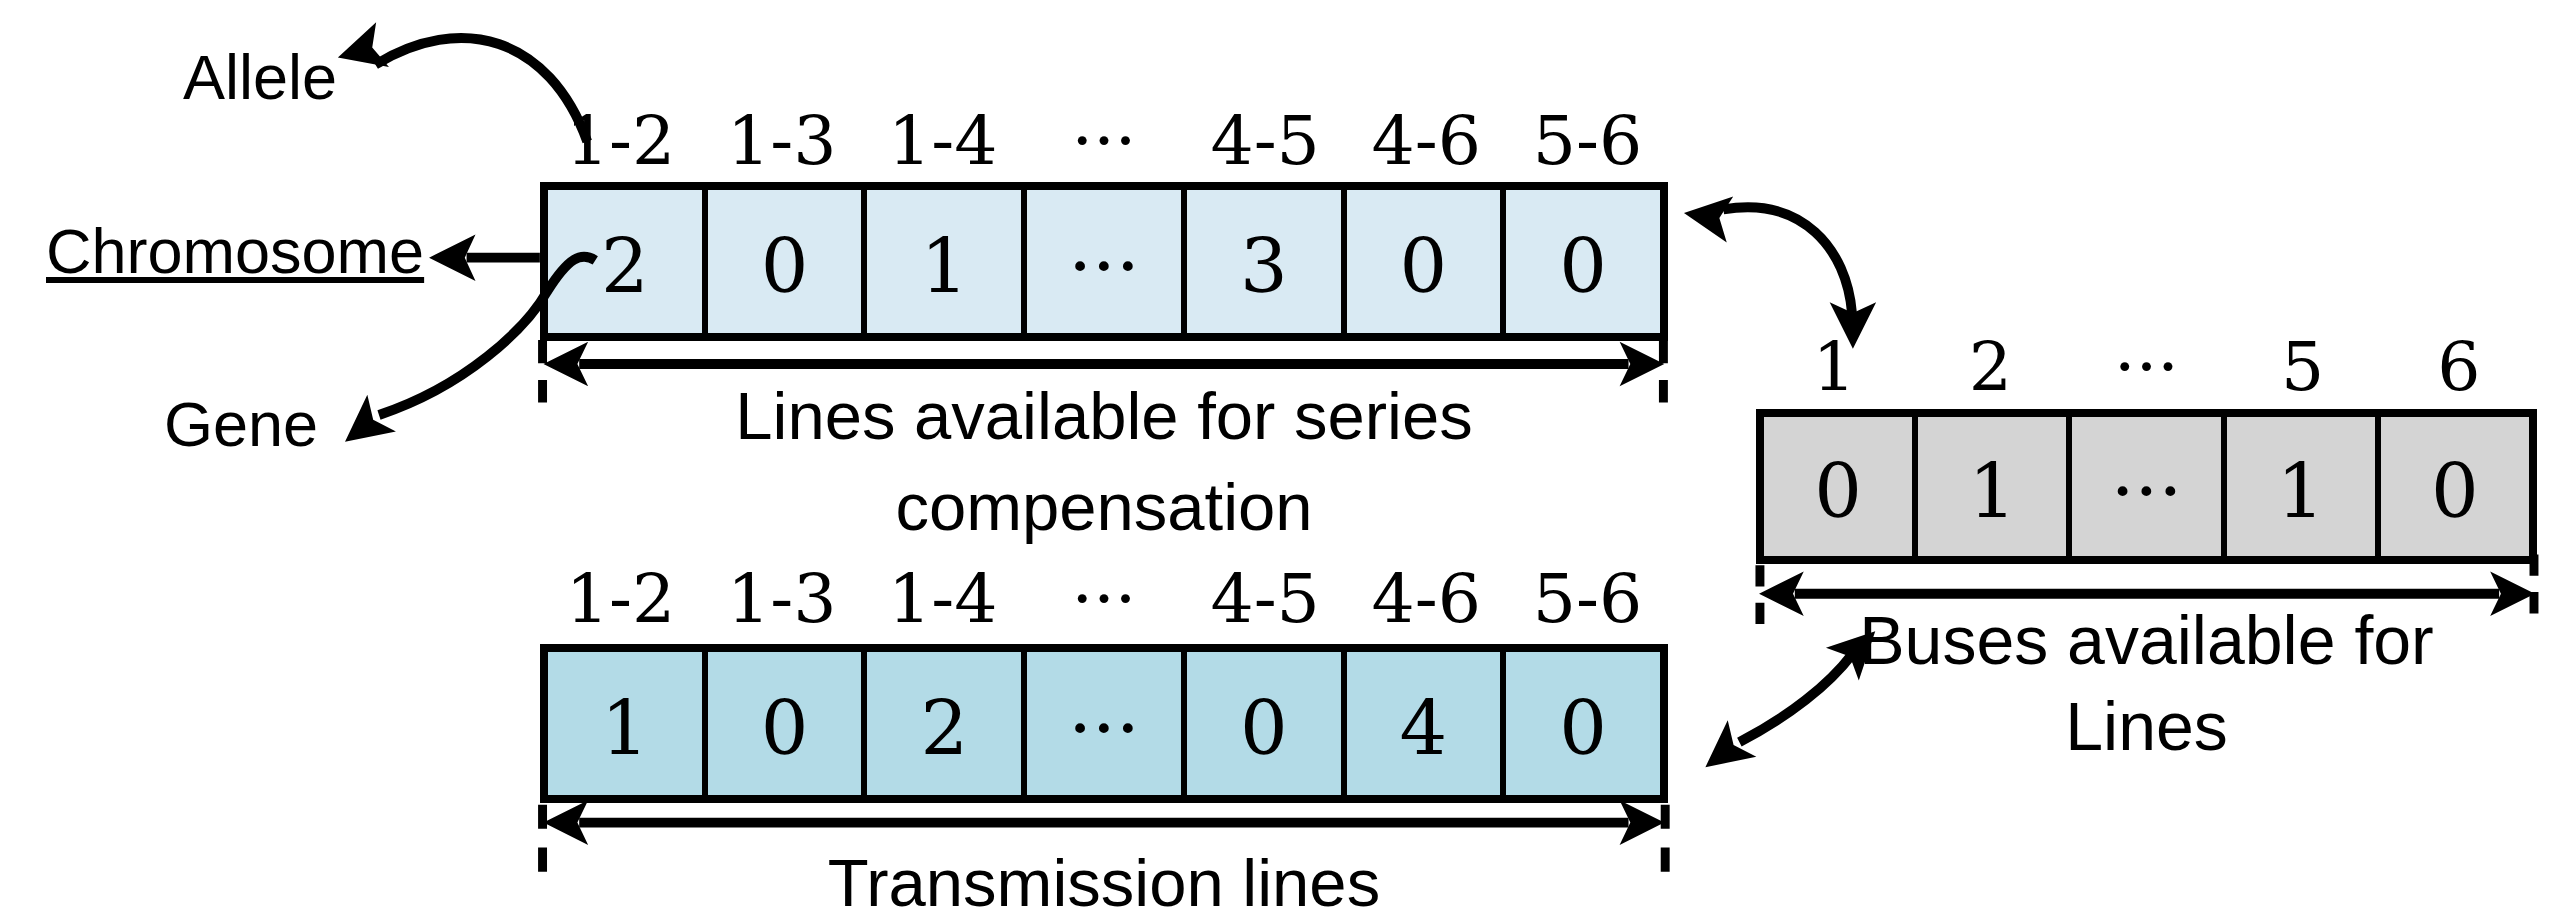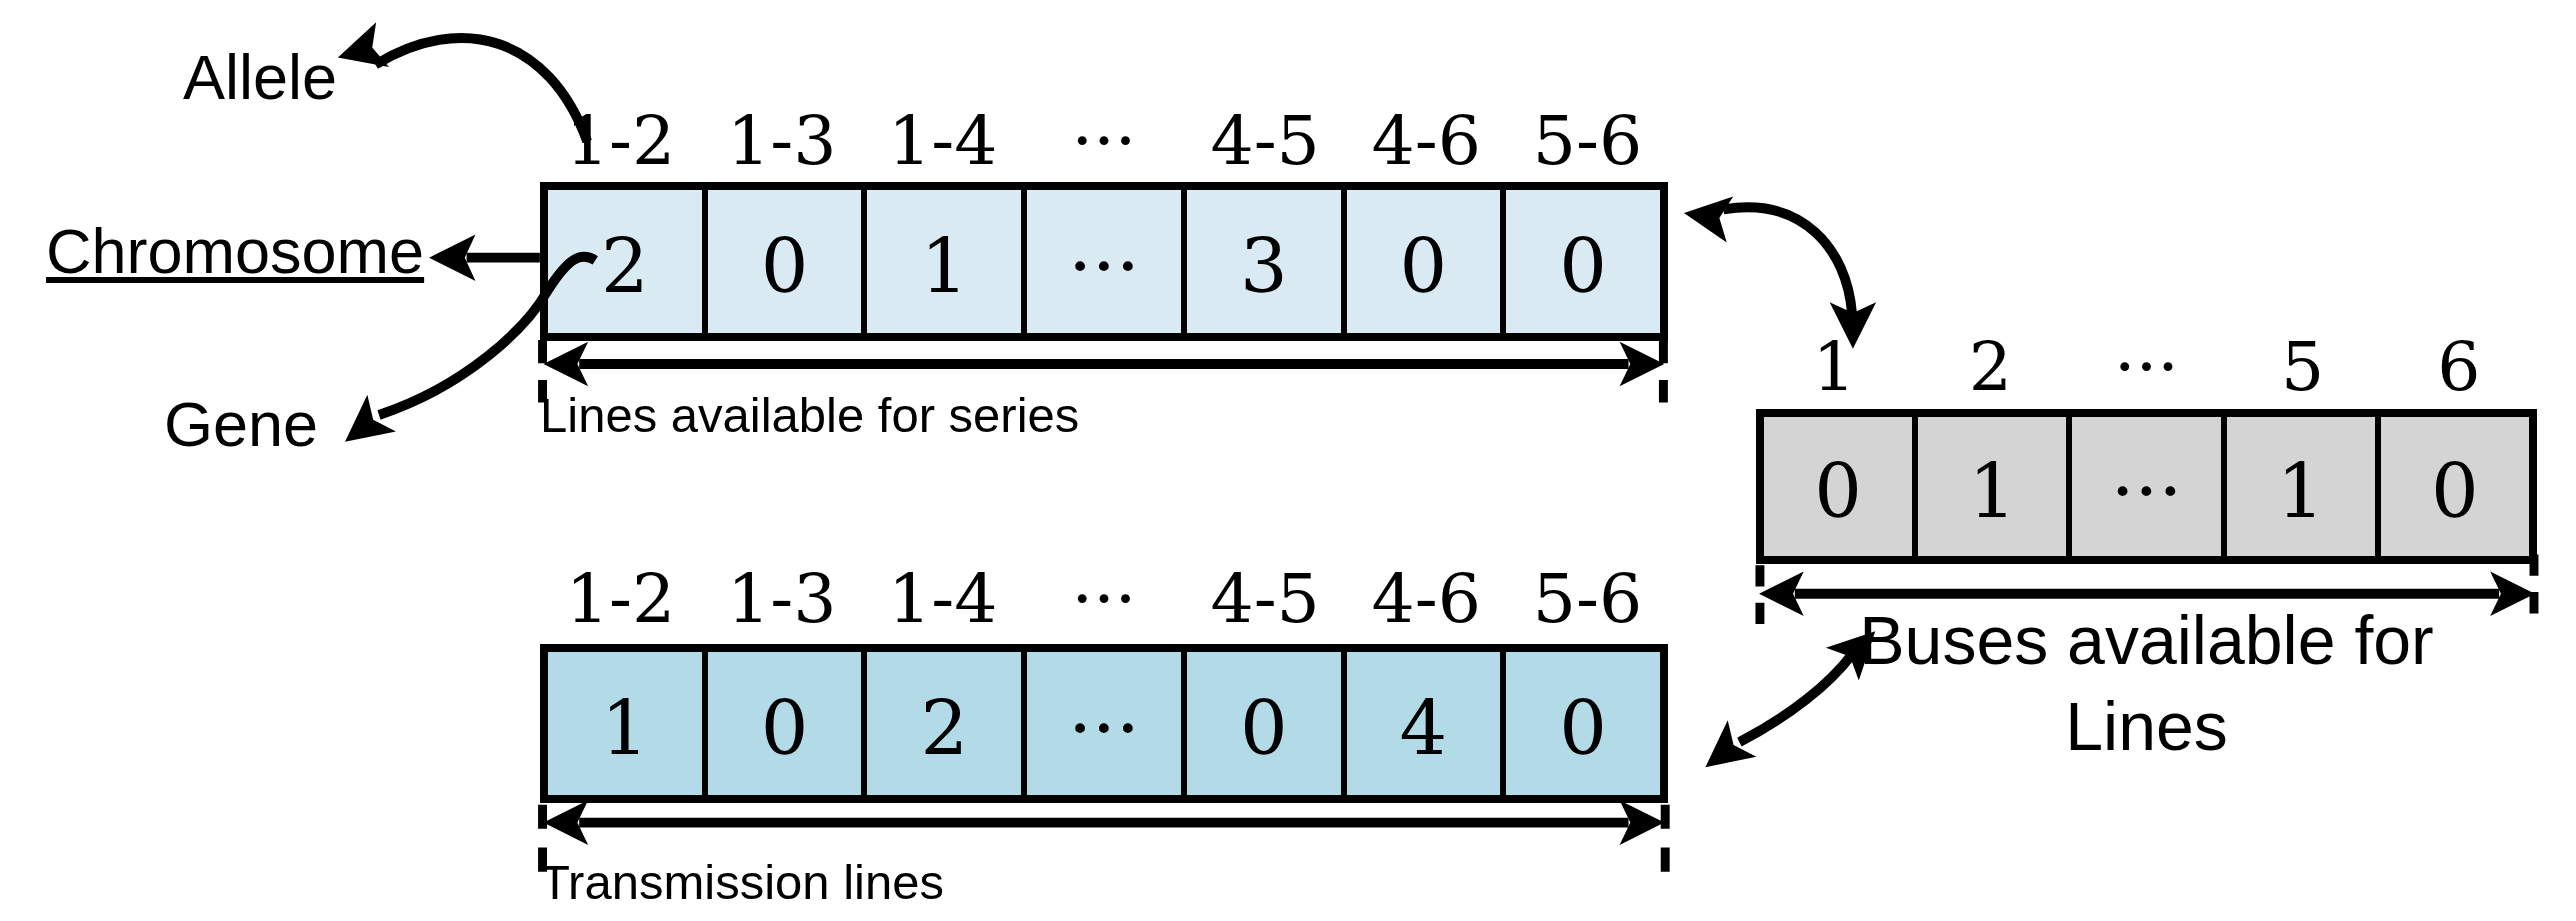--- a/index.html
+++ b/index.html
@@ -7,21 +7,21 @@
           font-family:"Liberation Sans",sans-serif;color:#000;}
   .cellrow{position:absolute;display:flex;border:8px solid #000;box-sizing:border-box;}
   .cell{flex:1;display:flex;align-items:center;justify-content:center;
         border-right:6.3px solid #000;box-sizing:border-box;
         font-family:"DejaVu Serif","Liberation Serif",serif;font-size:75px;padding-top:9px;}
   .cell:last-child{border-right:none;}
   .hdrrow{position:absolute;display:flex;align-items:flex-end;box-sizing:border-box;}
   .hdr{flex:1;text-align:center;font-family:"DejaVu Serif","Liberation Serif",serif;
        font-size:68px;line-height:1;}
   .sidelabel{position:absolute;font-size:63px;line-height:1;white-space:nowrap;}
-  .caption{position:absolute;font-size:49px;line-height:91px;}
+  .caption{position:absolute;text-align:center;font-size:67px;line-height:91px;}
   .caption2{position:absolute;text-align:center;font-size:68px;line-height:86px;}
   svg{position:absolute;left:0;top:0;}
   .stroke{stroke:#000;fill:none;}
   .head{fill:#000;stroke:none;}
 </style>
 </head>
 <body>
 
 <div id="canvas">
 
@@ -44,20 +44,21 @@
     <div class="cell">0</div>
     <div class="cell">1</div>
     <div class="cell">···</div>
     <div class="cell">3</div>
     <div class="cell">0</div>
     <div class="cell">0</div>
   </div>
 
   <div class="caption" style="left:540px;top:370px;width:1128px;">
     <div>Lines available for series</div>
+    <div>compensation</div>
   </div>
 
   <div class="hdrrow" style="left:540px;top:547px;width:1128px;height:86px;">
     <div class="hdr">1-2</div>
     <div class="hdr">1-3</div>
     <div class="hdr">1-4</div>
     <div class="hdr">···</div>
     <div class="hdr">4-5</div>
     <div class="hdr">4-6</div>
     <div class="hdr">5-6</div>

